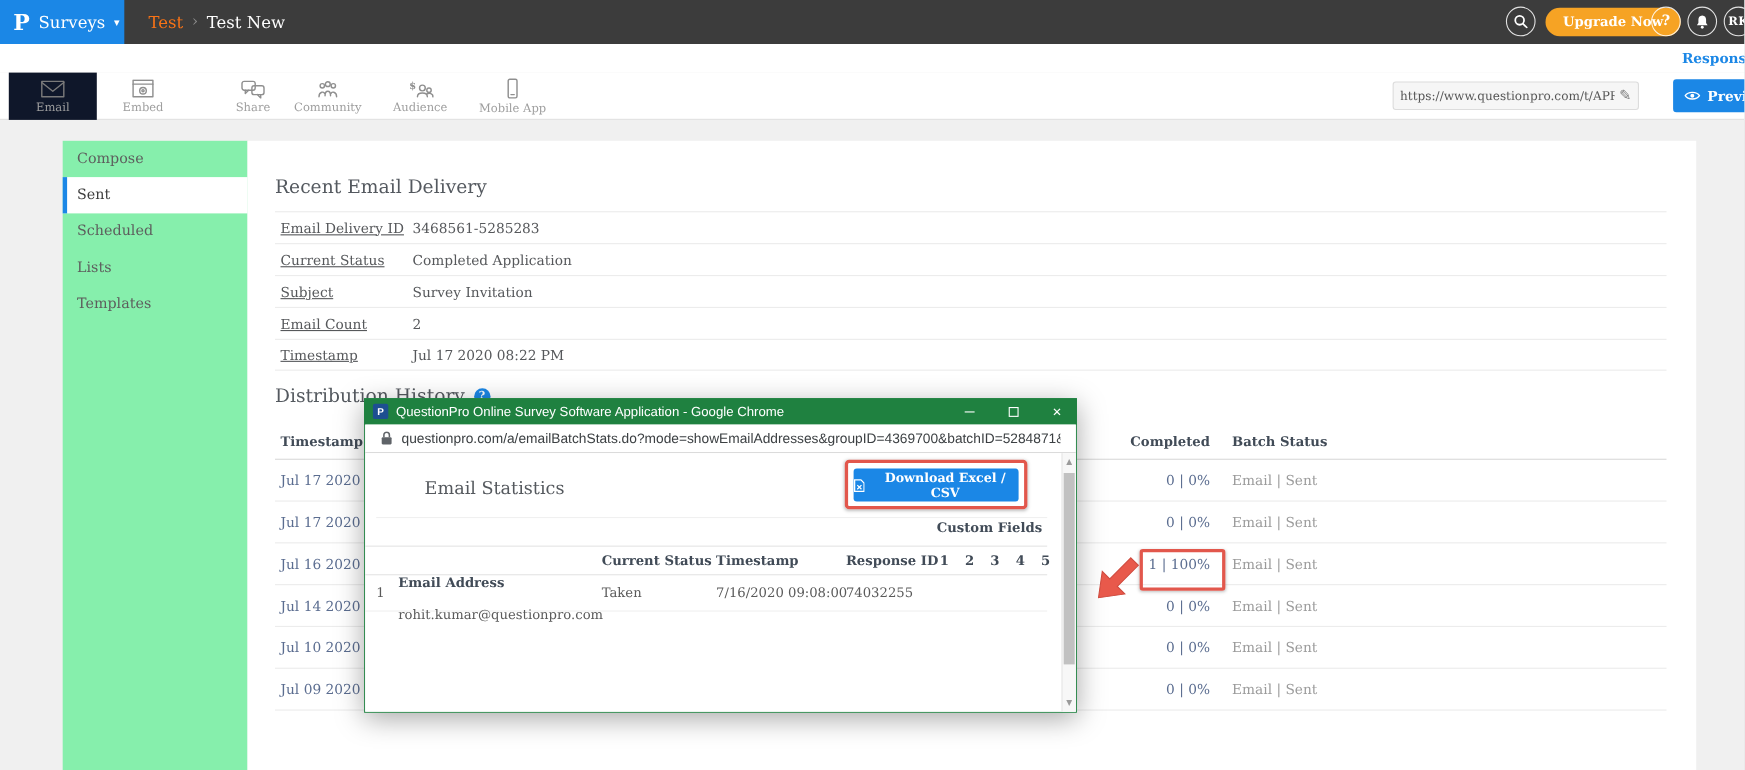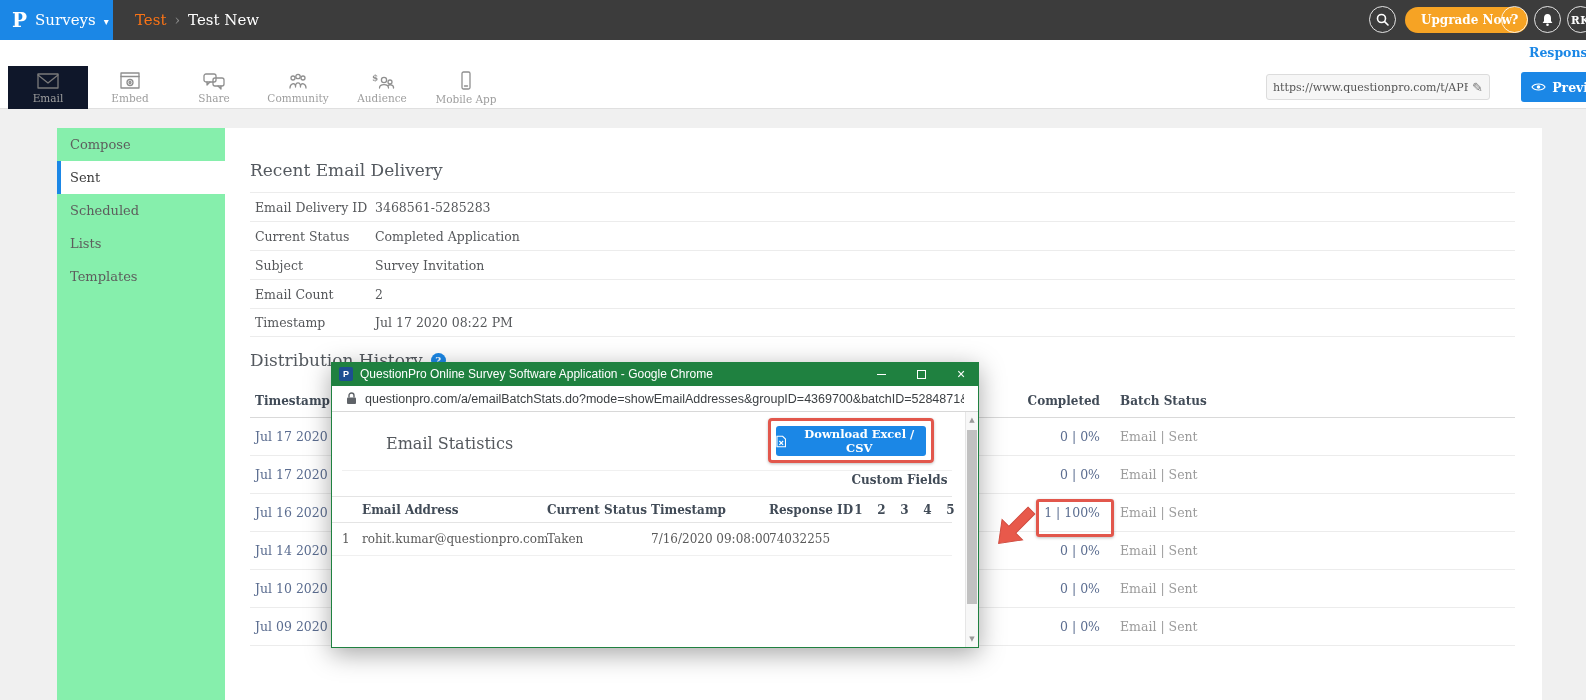--- a/index.html
+++ b/index.html
@@ -35,21 +35,21 @@
   .responses { position:absolute; left:1529px; top:0; height:26px; line-height:26px; color:#1b87e6;
                font-size:12.5px; font-weight:bold; white-space:nowrap; }
 
   
   .chanbar { position:absolute; top:66px; left:0; width:1586px; height:43px; background:#fff; border-bottom:1px solid #e0e0e0; }
   .tile { position:absolute; top:0; width:80px; height:43px; display:flex; flex-direction:column; align-items:center;
           justify-content:center; gap:2px; cursor:pointer; }
   .tile.selected { background:#0f172a; }
   .tile svg { display:block; }
   .tile .tlabel { font-size:10.5px; color:#9e9e9e; }
-  .t0{left:8px;} .t1{left:90px;} .t2{left:174px;} .t3{left:258px;} .t4{left:342px;} .t5{left:426px;}
+  .t0{left:8px;} .t1{left:90px;} .t2{left:190px;} .t3{left:258px;} .t4{left:342px;} .t5{left:426px;}
 
   .urlbox { position:absolute; left:1266px; top:8px; width:224px; height:26px; background:#f6f6f6; border:1px solid #dcdcdc;
             border-radius:3px; display:flex; align-items:center; padding:0 6px; gap:4px; }
   .urlbox input { flex:1; border:none; background:transparent; font-size:11px; color:#555; outline:none;
                   font-family:"DejaVu Serif", serif; min-width:0; }
   .urlbox .pencil { color:#777; font-size:13px; cursor:pointer; }
   .preview-btn { position:absolute; left:1521px; top:6px; height:30px; width:96px; background:#1b87e6; border:none;
                  border-radius:3px; color:#fff; font-size:12.5px; font-weight:bold; display:flex; align-items:center;
                  justify-content:center; gap:6px; cursor:pointer; font-family:"DejaVu Serif", serif; }
 
@@ -63,21 +63,21 @@
   .sec-title { position:absolute; left:25px; font-size:17px; color:#54595f; }
   .recent-title { top:32px; }
   .hist-title-wrap { position:absolute; left:25px; top:222px; display:flex; align-items:center; gap:8px; }
   .hist-title { font-size:17px; color:#54595f; }
   .help-dot { width:15px; height:15px; border-radius:50%; background:#1b87e6; color:#fff; font-size:10px; font-weight:bold;
               display:flex; align-items:center; justify-content:center; cursor:pointer; }
 
   .kv-table { position:absolute; left:25px; top:64px; width:1265px; }
   .kv-row { display:flex; align-items:center; height:29px; border-top:1px solid #ececec; font-size:12.5px; color:#56585b; }
   .kv-row:last-child { border-bottom:1px solid #ececec; }
-  .kv-label { width:125px; padding-left:5px; }
+  .kv-label { width:125px; padding-left:5px;text-decoration:underline; }
 
   .hist-table { position:absolute; left:25px; top:257px; width:1265px; }
   .hist-head { display:flex; align-items:center; height:33px; border-bottom:1px solid #d9d9d9;
                font-size:12px; font-weight:bold; color:#414b57; }
   .hist-row { display:flex; align-items:center; height:38px; border-bottom:1px solid #ececec; font-size:12.5px; }
   .c-ts { width:600px; padding-left:5px; }
   .c-comp { width:250px; text-align:right; }
   .c-batch { padding-left:20px; }
   .hist-row .c-ts, .hist-row .c-comp { color:#5b6d90; cursor:pointer; }
   .hist-row .c-batch { color:#9b9b9b; }
@@ -107,21 +107,21 @@
   .hl-download { position:absolute; left:436px; top:6px; width:166px; height:45px; border:3px solid #e2574c; border-radius:4px;
                  box-shadow:0 1px 3px rgba(0,0,0,.25); pointer-events:none; z-index:5; }
   .p-customfields { position:absolute; left:505px; top:61px; width:125px; text-align:center; font-size:12px;
                     font-weight:bold; color:#414b57; }
   .p-line-a { position:absolute; left:10px; top:58px; width:610px; border-top:1px solid #f0f0f0; }
   .p-thead { position:absolute; left:0; top:84px; width:620px; height:27px; border-top:1px solid #e4e4e4;
              border-bottom:1px solid #e4e4e4; font-size:12px; font-weight:bold; color:#414b57; }
   .p-trow  { position:absolute; left:0; top:111px; width:620px; height:33px; border-bottom:1px solid #f0f0f0;
              font-size:12px; color:#5a5a5a; }
   .pcol { position:absolute; top:0; height:100%; display:flex; align-items:center; white-space:nowrap; }
-  .pc-idx{left:10px;width:16px;} .pc-email{left:30px;width:182px;} .pc-status{left:215px;width:100px;}
+  .pc-idx{left:10px;width:16px;} .pc-email{left:30px;width:182px;margin-top:20px;} .pc-status{left:215px;width:100px;}
   .pc-time{left:319px;width:116px;} .pc-resp{left:437px;width:76px;}
   .pc-n{width:23px;justify-content:center;}
   .pc-n1{left:515px;} .pc-n2{left:538px;} .pc-n3{left:561px;} .pc-n4{left:584px;} .pc-n5{left:607px;}
   .p-scroll { position:absolute; right:0; top:0; bottom:0; width:13px; background:#f7f7f7; border-left:1px solid #e6e6e6; }
   .ps-arrow { position:absolute; left:0; width:12px; height:12px; color:#9a9a9a; font-size:7px; display:flex;
               align-items:center; justify-content:center; cursor:pointer; }
   .ps-up{top:2px;} .ps-down{bottom:2px;}
   .ps-thumb { position:absolute; left:1px; top:18px; width:10px; height:174px; background:#c1c1c1; cursor:grab; }
 
   

